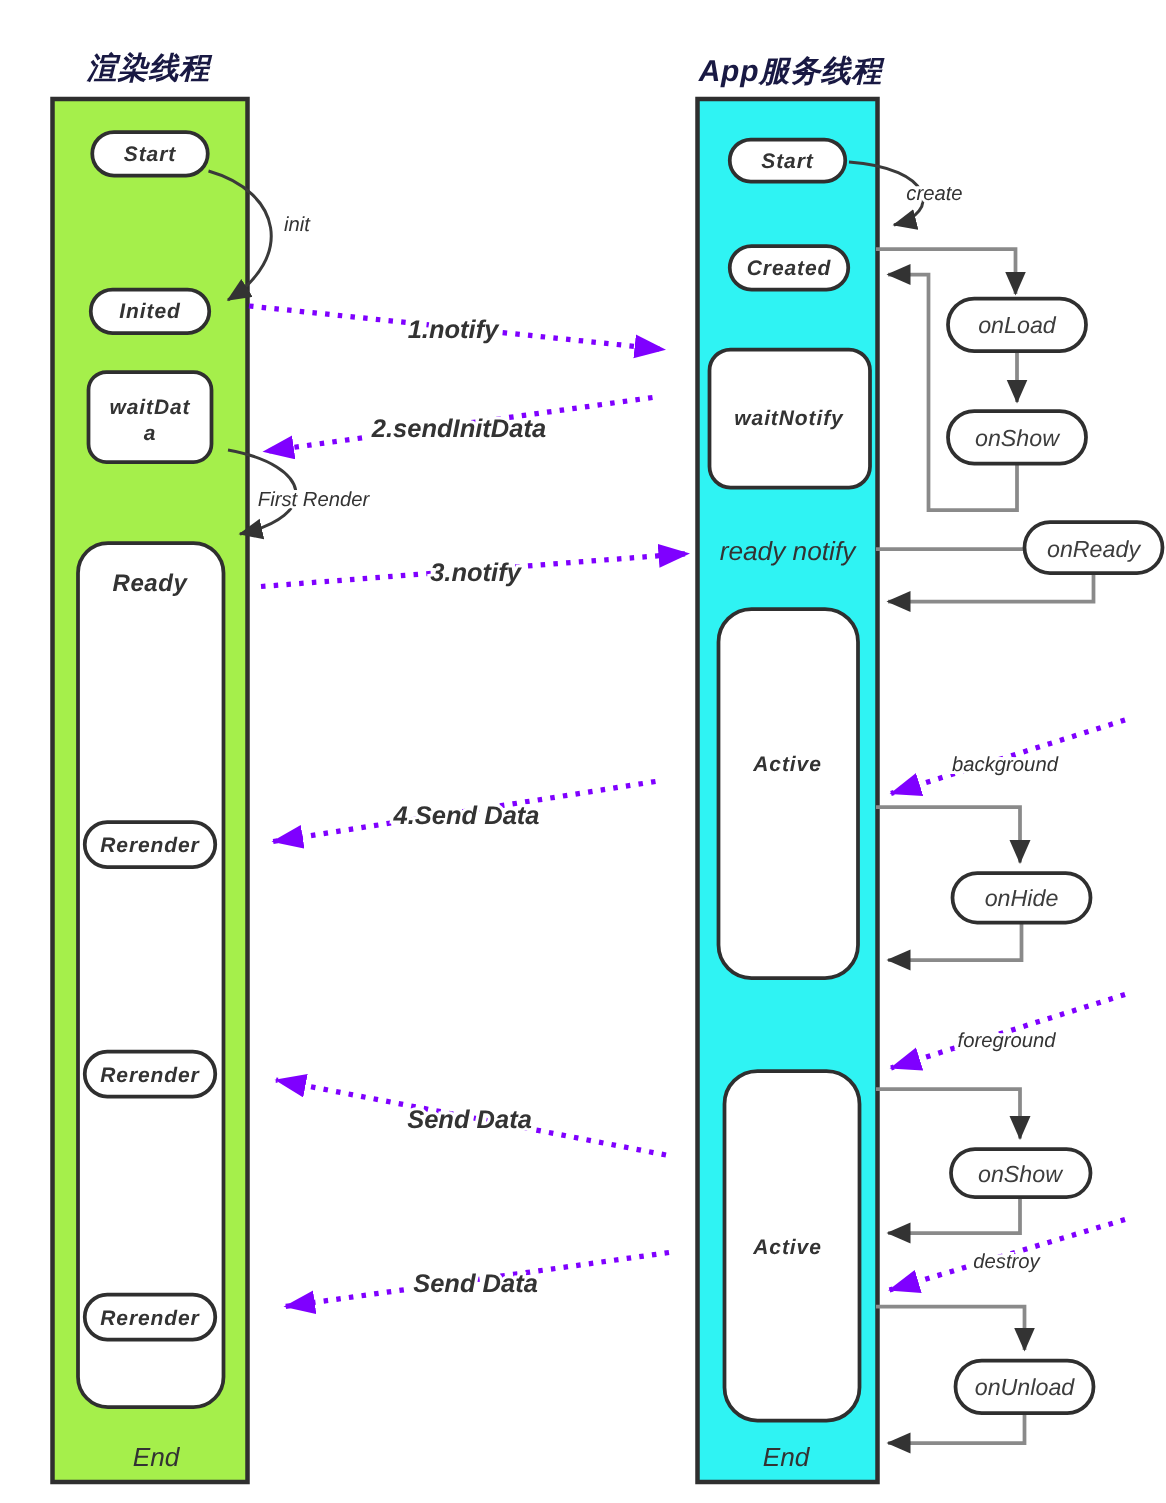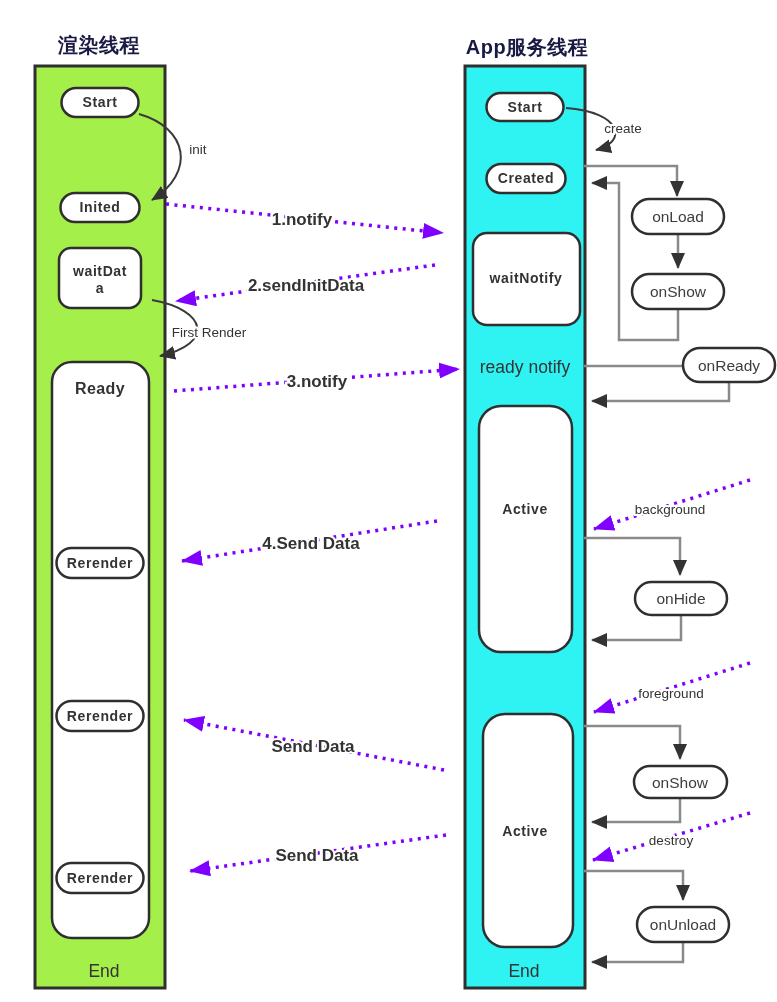--- a/index.html
+++ b/index.html
@@ -1,20 +1,20 @@
 <!DOCTYPE html>
 <html style="--green: #A5EF4B; --cyan: #2FF3F3; --purple: #7F00FF; --gray: #8A8A8A; --dark: #2F2F2F; --title_color: #191943;"><head>
 <meta charset="utf-8">
 <style>
   :root{
     --green:#A5EF4B; --cyan:#2FF3F3; --purple:#7F00FF;
     --gray:#8A8A8A; --dark:#2F2F2F; --title_color:#191943;
   }
   html,body{margin:0;padding:0;background:#ffffff;}
-  .stage{width:685px;height:1002px;position:relative;}
+  .stage{width:685px;height:1002px;position:relative;font-style:italic;}
   svg{display:block;}
   svg text{font-family:"Liberation Sans","DejaVu Sans",sans-serif;}
   .title{font-size:20px;font-weight:bold;fill:var(--title_color);text-anchor:middle;letter-spacing:.5px;}
   .node-label{font-size:14px;font-weight:bold;fill:#333333;text-anchor:middle;letter-spacing:.6px;}
   .node-label-lg{font-size:16px;font-weight:bold;fill:#333333;text-anchor:middle;letter-spacing:.4px;}
   .cb-label{font-size:15.5px;fill:#3d3d3d;text-anchor:middle;}
   .big-label{font-size:17.5px;fill:#333333;text-anchor:middle;}
   .msg-label{font-size:17px;font-weight:bold;fill:#333333;text-anchor:middle;paint-order:stroke;stroke:#ffffff;stroke-width:4px;}
   .evt-label{font-size:13.5px;fill:#333333;text-anchor:middle;paint-order:stroke;stroke:#ffffff;stroke-width:4px;}
   .panel-green{fill:var(--green);stroke:var(--dark);stroke-width:3;}

